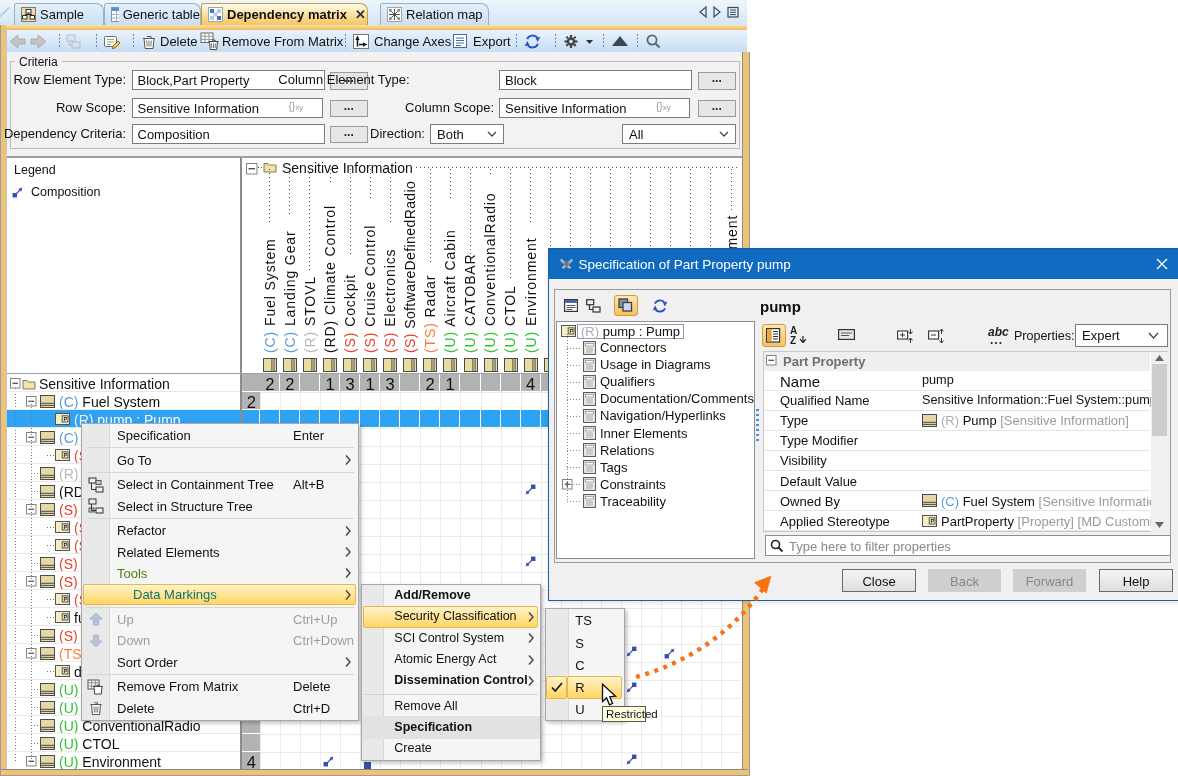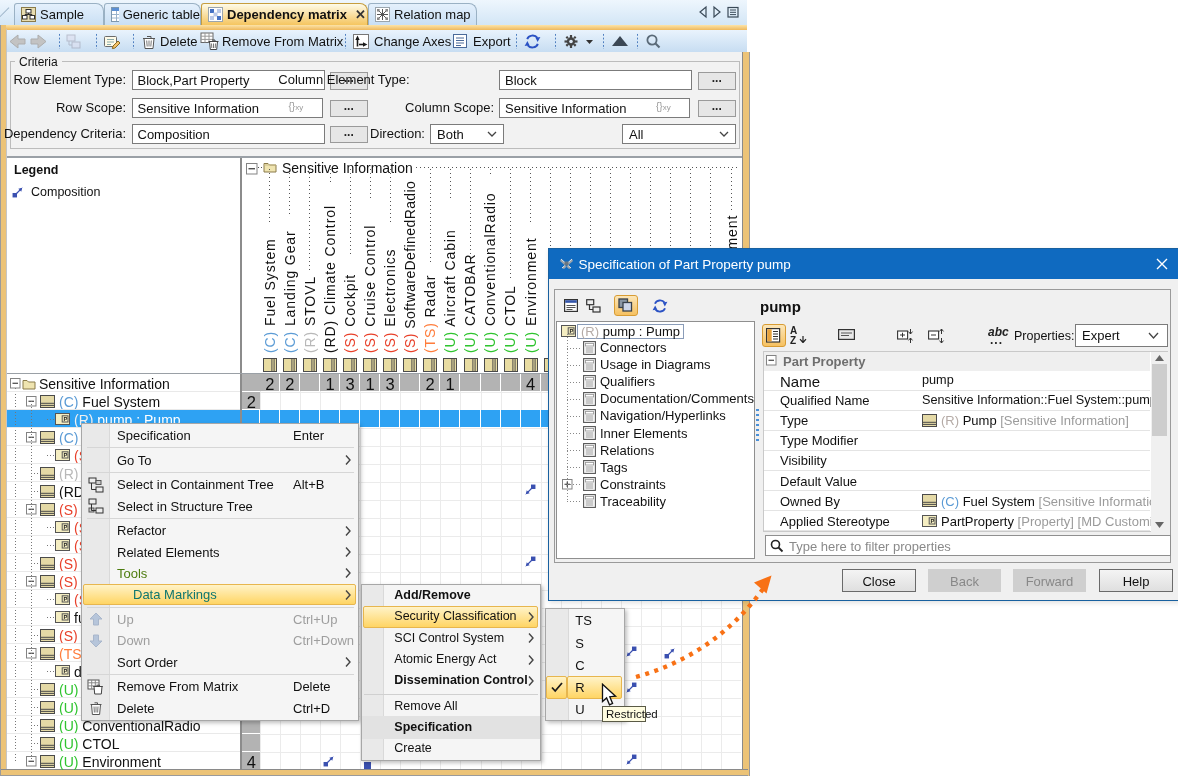--- a/index.html
+++ b/index.html
@@ -37,21 +37,21 @@
         <rect x="0.5" y="0.5" width="14" height="14" fill="#fdfdfd" stroke="#9aa5ad"></rect>
         <rect x="2" y="2" width="4" height="4" fill="#4472c4"></rect>
         <rect x="9" y="2" width="4" height="4" fill="#b9c9e8"></rect>
         <rect x="5.5" y="5.5" width="4" height="4" fill="#b9c9e8"></rect>
         <rect x="2" y="9" width="4" height="4" fill="#b9c9e8"></rect>
         <rect x="9" y="9" width="4" height="4" fill="#4472c4"></rect>
       </svg>
       <span style="font-size:13px;font-weight:bold;margin-left:4px;color:#111;white-space:nowrap">Dependency matrix</span>
       <span style="font-size:13px;font-weight:bold;color:#333;margin-left:8px">✕</span>
     </div>
-<div class="a" style="left:368px;top:3px;width:109px;height:21.5px;background:linear-gradient(#e4f0fc,#c9dff4);border:1px solid #9ab1c4;border-bottom:none;border-radius:3px 8px 0 0;box-sizing:border-box;display:flex;align-items:center;padding-left:6px">
+<div class="a" style="left:380px;top:3px;width:109px;height:21.5px;background:linear-gradient(#e4f0fc,#c9dff4);border:1px solid #9ab1c4;border-bottom:none;border-radius:3px 8px 0 0;box-sizing:border-box;display:flex;align-items:center;padding-left:6px">
       <svg width="15" height="15">
         <rect x="0.5" y="0.5" width="14" height="14" fill="#fff" stroke="#9aa5ad"></rect>
         <g stroke="#555" fill="none">
           <path d="M7.5 2v11M2 7.5h11M3.5 3.5l8 8M11.5 3.5l-8 8"></path>
         </g>
         <rect x="6" y="6" width="3" height="3" fill="#555"></rect>
         <rect x="2" y="2" width="2.6" height="2.6" fill="#888"></rect>
         <rect x="10.4" y="2" width="2.6" height="2.6" fill="#888"></rect>
         <rect x="2" y="10.4" width="2.6" height="2.6" fill="#888"></rect>
         <rect x="10.4" y="10.4" width="2.6" height="2.6" fill="#888"></rect>
@@ -175,21 +175,21 @@
 <div class="a nw" style="left:430px;top:124px;width:74px;height:19.5px;background:#fff;border:1px solid #7b7b7b;box-sizing:border-box;font-size:13px;color:#111;padding:1.5px 0 0 6px">Both</div>
 <svg class="a" style="left:487px;top:131px" width="10" height="7">
       <path d="M1 1l4 4 4-4" fill="none" stroke="#444" stroke-width="1.3"></path>
     </svg>
 <div class="a nw" style="left:622px;top:124px;width:114px;height:19.5px;background:#fff;border:1px solid #7b7b7b;box-sizing:border-box;font-size:13px;color:#111;padding:1.5px 0 0 6px">All</div>
 <svg class="a" style="left:719px;top:131px" width="10" height="7">
       <path d="M1 1l4 4 4-4" fill="none" stroke="#444" stroke-width="1.3"></path>
     </svg>
 <div class="a" style="left:7px;top:156px;width:734.5px;height:1.5px;background:#9aa0a6"></div>
 <div class="a" style="left:7px;top:157.5px;width:734.5px;height:611.5px;background:#ffffff"></div>
-<div class="a nw" style="left:14px;top:163px;font-size:12.5px;font-weight:bold;color:#111">Legend</div>
+<div class="a nw" style="left:14px;top:163px;font-size:12.5px;font-weight:normal;color:#111">Legend</div>
 <svg class="a" style="left:12px;top:185px" width="13" height="13" viewBox="0 0 14 14">
 <path d="M3 11L9.8 4.2" stroke="#3a50b0" stroke-width="1.4"></path>
 <rect x="0.6" y="8.6" width="4.8" height="4.8" fill="#3a50b0"></rect>
 <path d="M11 3l-4.2 1 3.2 3.2z" fill="#3a50b0"></path>
       <path d="M11 3L7.6 6.4" stroke="#3a50b0"></path>
 </svg>
 <div class="a nw" style="left:31px;top:185px;font-size:12.5px;color:#111">Composition</div>
 <div class="a" style="left:240px;top:157.5px;width:2px;height:611.5px;background:#8c8c8c"></div>
 <svg class="a" style="left:246px;top:162.5px" width="12" height="12">
       <rect x="0.5" y="0.5" width="10.5" height="10.5" fill="#fff" stroke="#838383"></rect>

